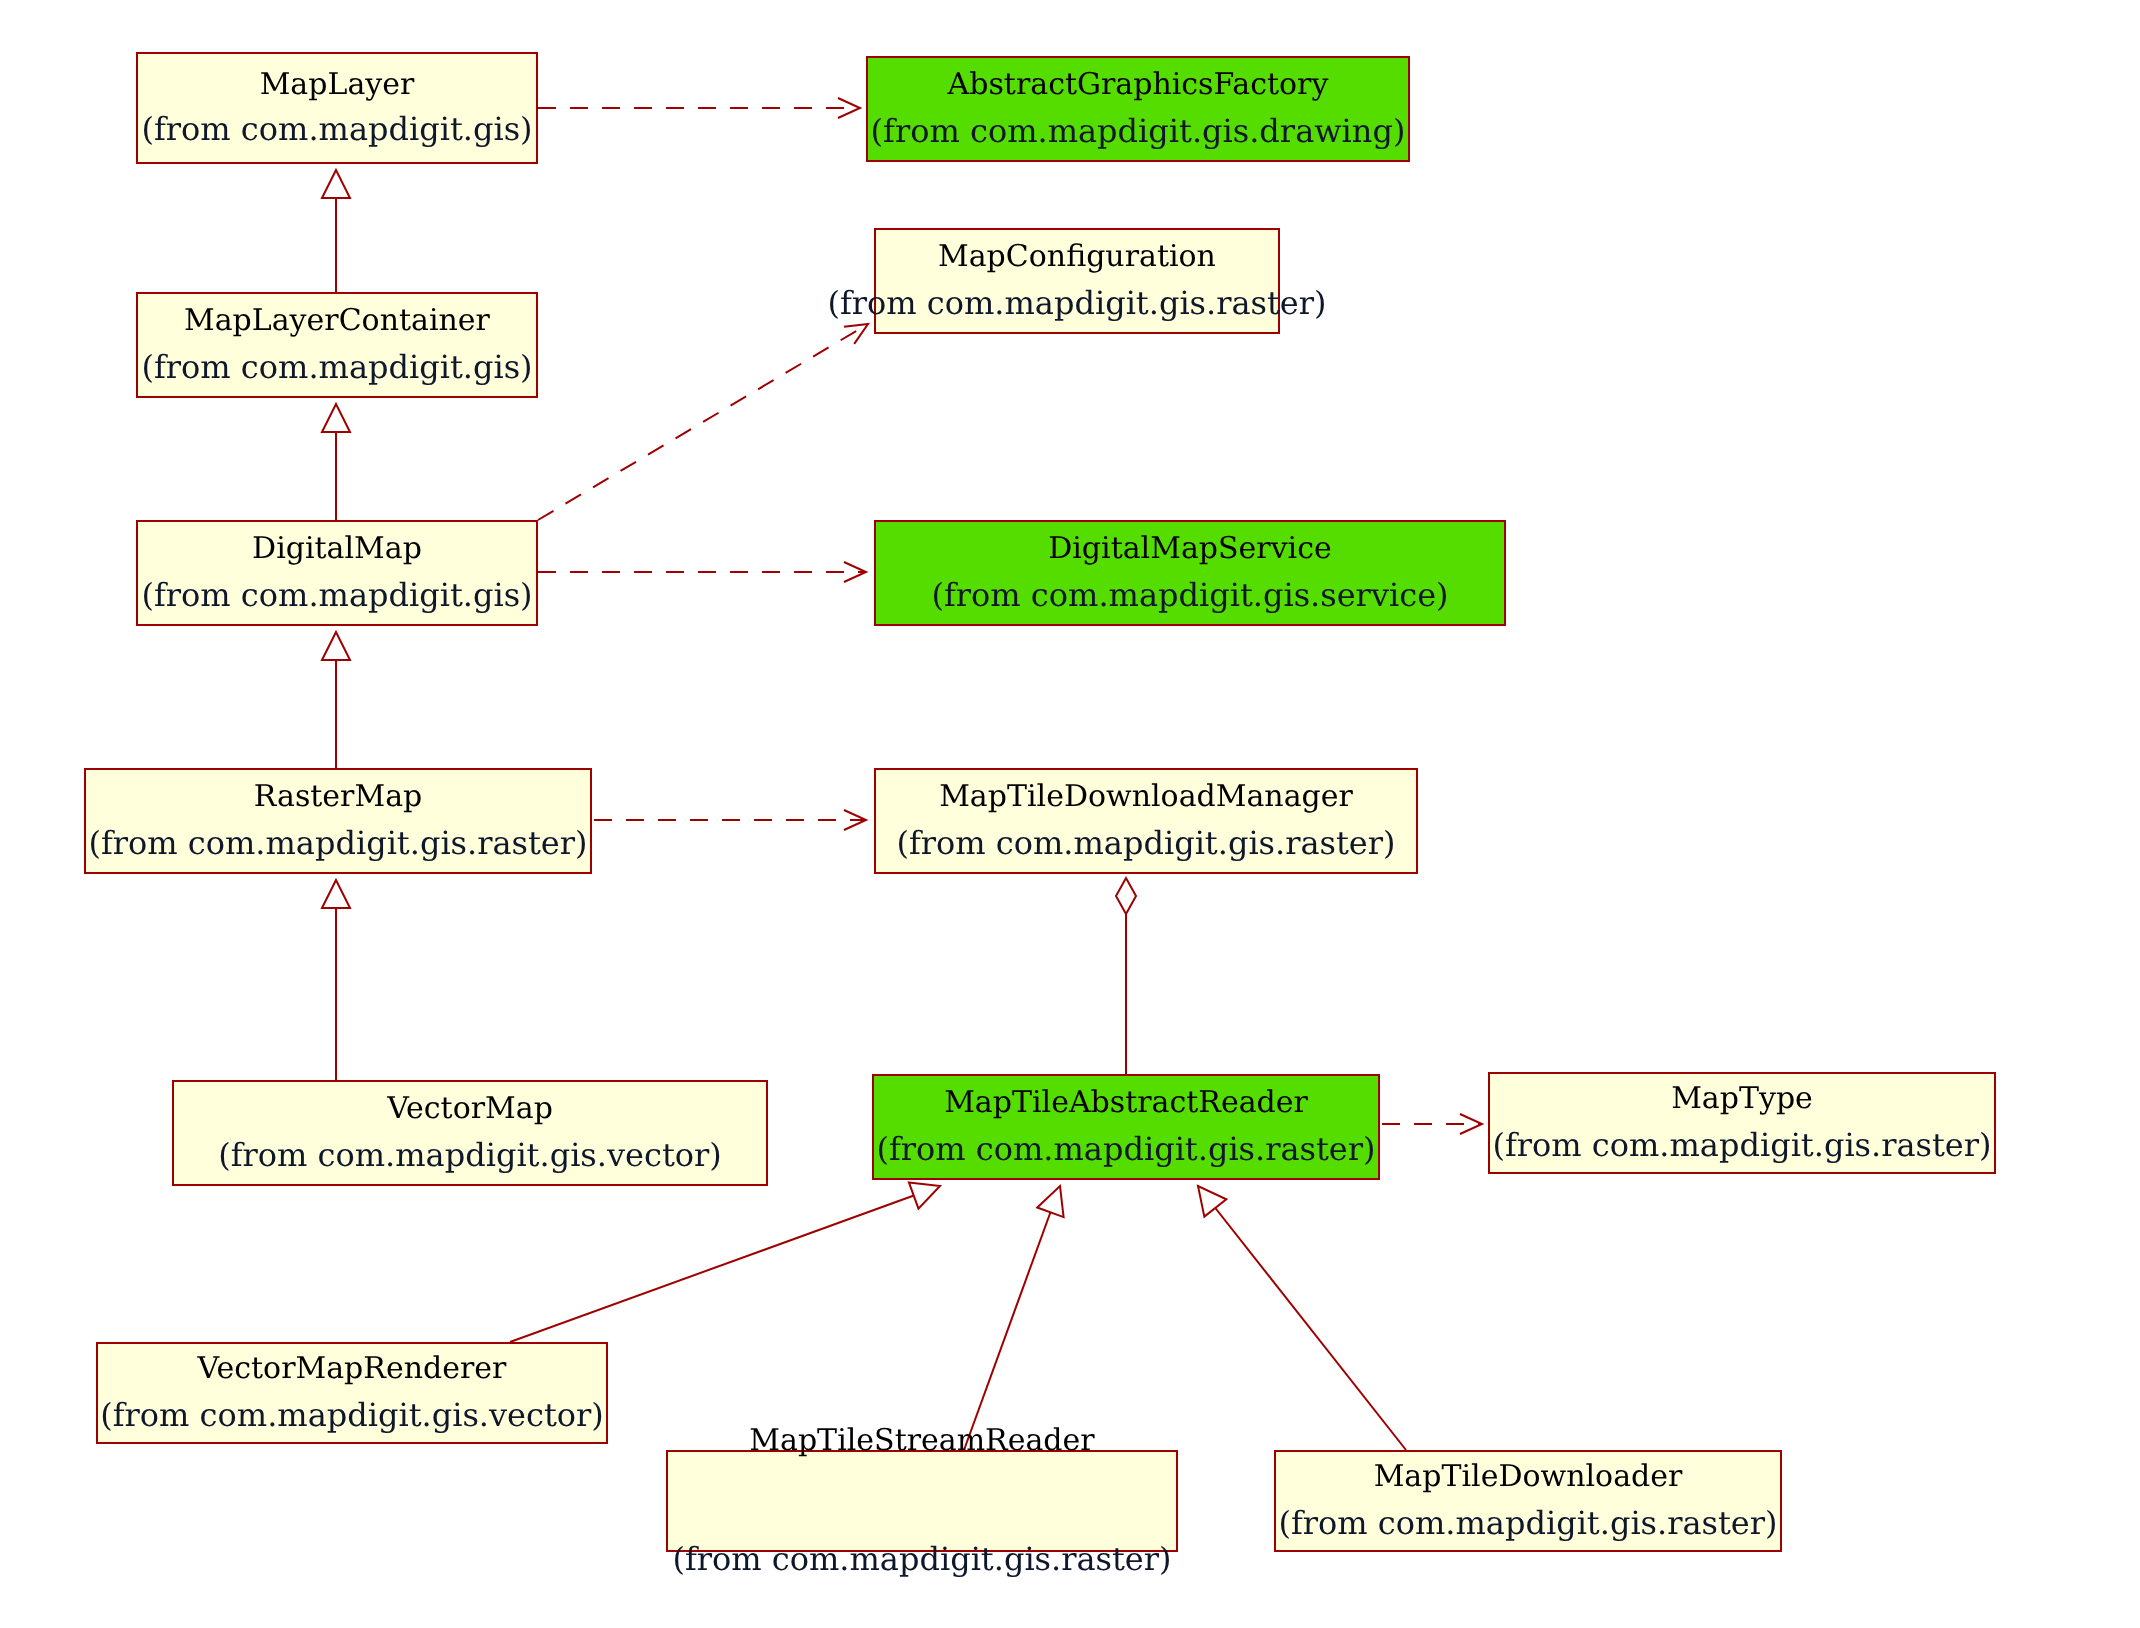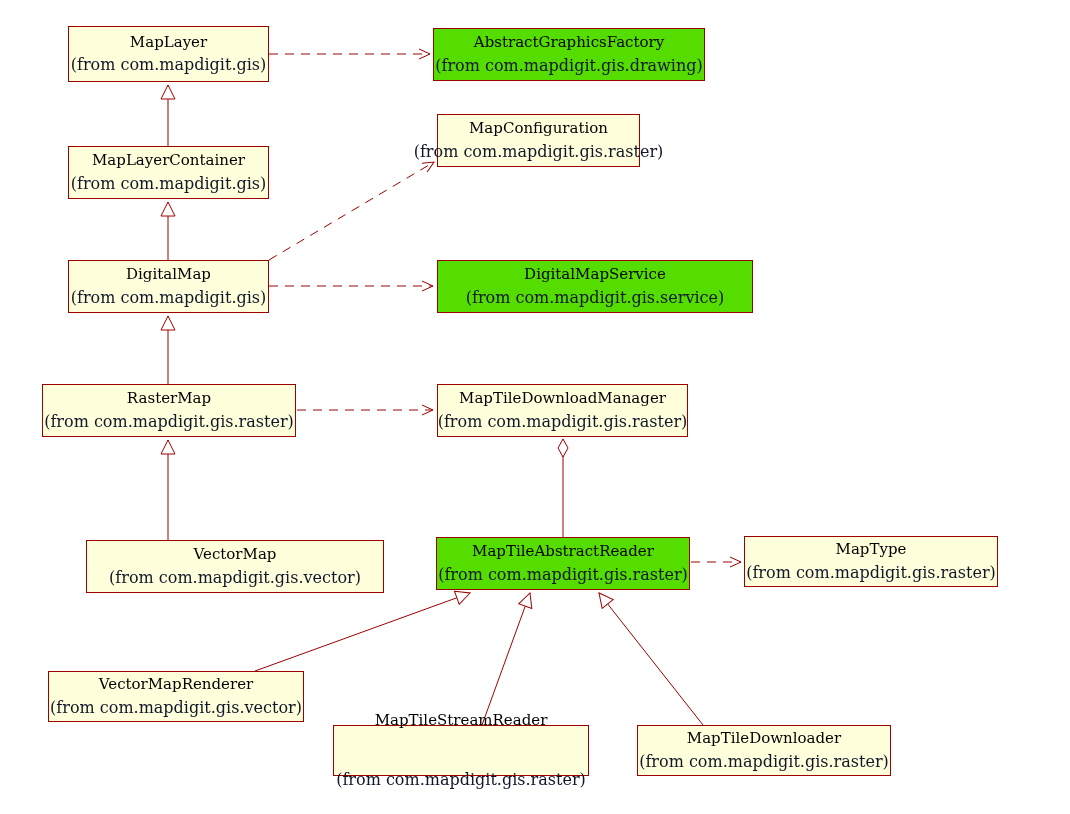--- a/index.html
+++ b/index.html
@@ -110,21 +110,21 @@
   <div class="uml-class highlight" style="left:437px; top:260px; width:316px; height:53px;">
     <div class="cls-name">DigitalMapService</div>
     <div class="cls-pkg">(from com.mapdigit.gis.service)</div>
   </div>
 
   <div class="uml-class" style="left:42px; top:384px; width:254px; height:53px;align-items:center;">
     <div class="cls-name">RasterMap</div>
     <div class="cls-pkg">(from com.mapdigit.gis.raster)</div>
   </div>
 
-  <div class="uml-class" style="left:437px; top:384px; width:251px; height:53px;">
+  <div class="uml-class" style="left:437px; top:384px; width:272px; height:53px;">
     <div class="cls-name">MapTileDownloadManager</div>
     <div class="cls-pkg">(from com.mapdigit.gis.raster)</div>
   </div>
 
   <div class="uml-class" style="left:42px; top:540px; width:298px; height:53px;margin-left:44px;">
     <div class="cls-name">VectorMap</div>
     <div class="cls-pkg">(from com.mapdigit.gis.vector)</div>
   </div>
 
   <div class="uml-class highlight" style="left:436px; top:537px; width:254px; height:53px;">

